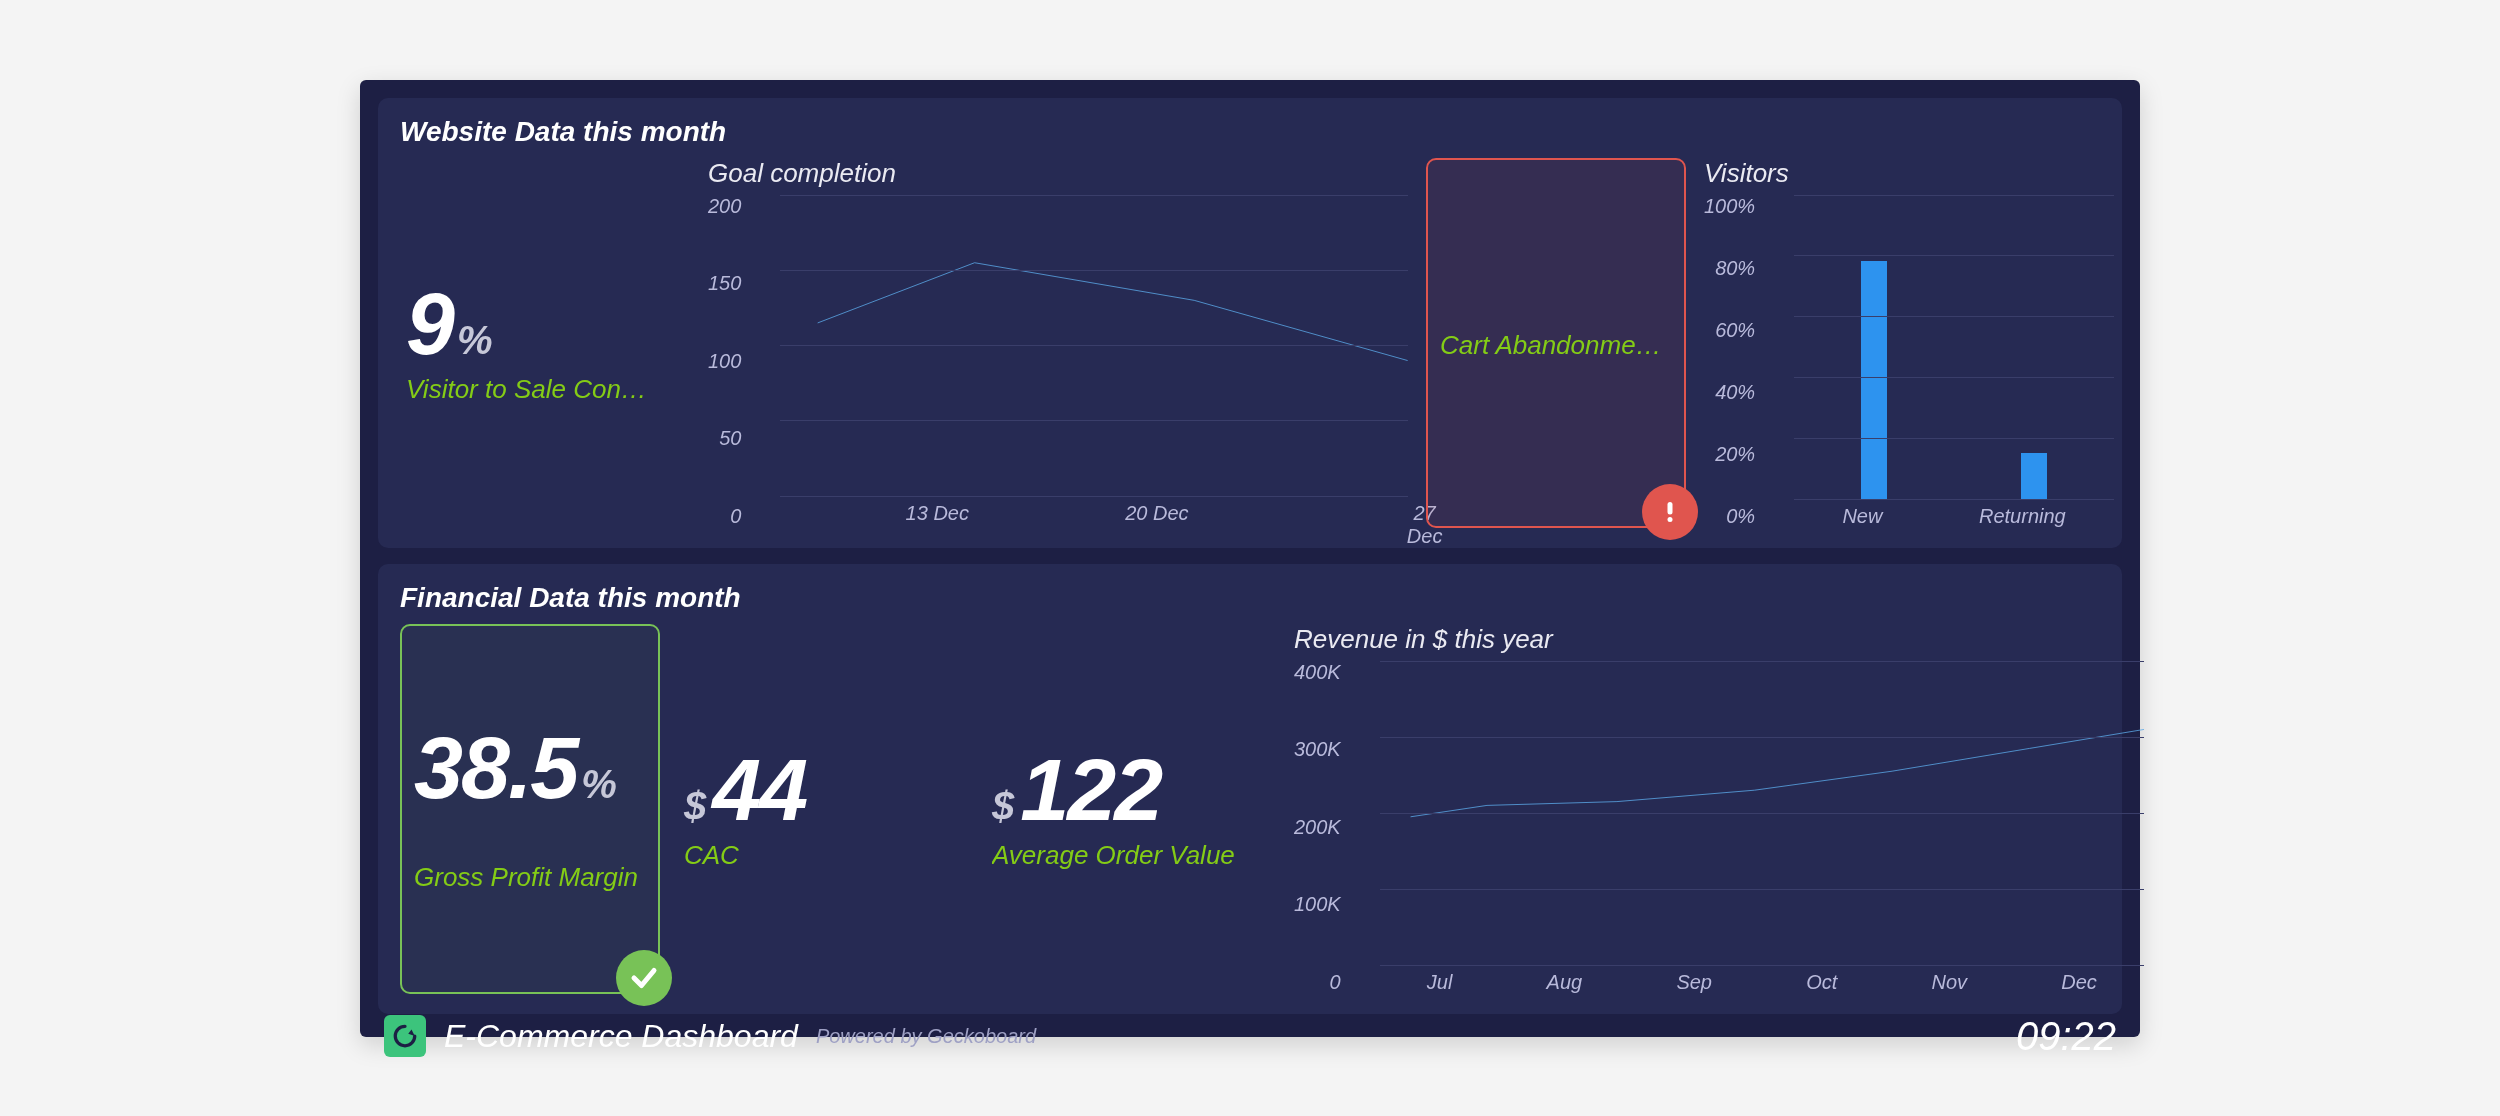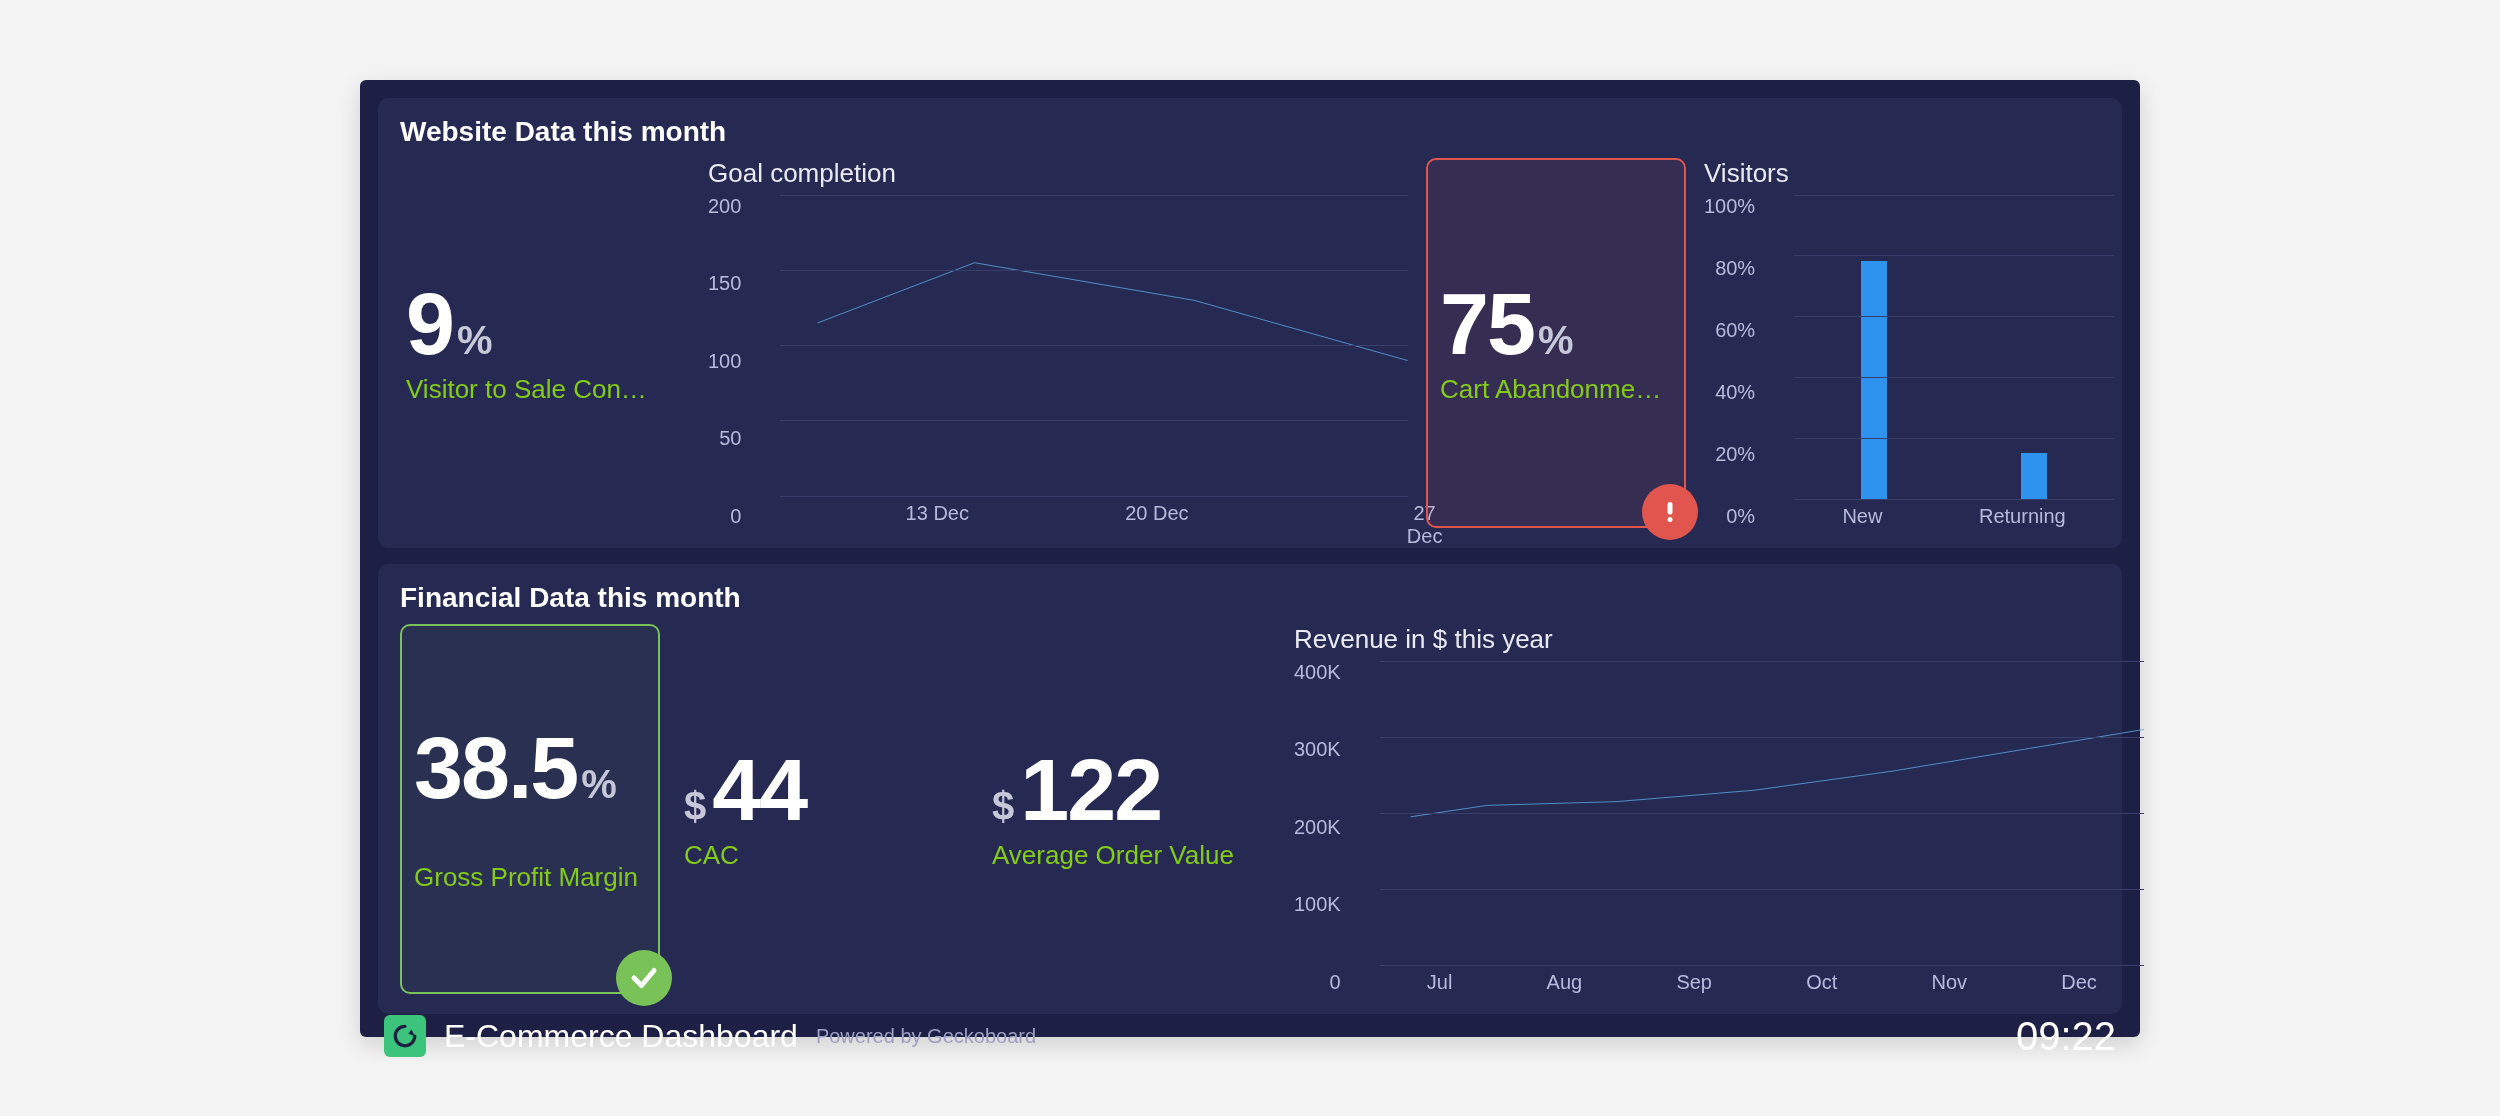--- a/index.html
+++ b/index.html
@@ -7,20 +7,21 @@
   .stage { width: 2500px; height: 1116px; display: flex; align-items: center; justify-content: center; }
   .dashboard {
     width: 1780px; height: 957px;
     background: #1d1f44;
     border-radius: 6px;
     box-shadow: 0 8px 24px rgba(0,0,0,0.15);
     display: flex; flex-direction: column;
     padding: 18px 18px 0 18px;
     color: #f2f2f2;
     position: relative;
+    font-style: italic;
   }
   .panel {
     background: #262a53;
     border-radius: 10px;
     padding: 18px 22px 20px 22px;
     position: relative;
   }
   .panel + .panel { margin-top: 16px; }
   .panel-title { font-size: 28px; font-weight: 700; color: #fff; margin-bottom: 10px; }
 
@@ -103,23 +104,20 @@
               <div class="x-axis" id="goal-x" style="position: relative; height: 26px;">
                   <span style="position: absolute; left: 25%; transform: translateX(-50%);">13 Dec</span>
                   <span style="position: absolute; left: 60%; transform: translateX(-50%);">20 Dec</span>
                   <span style="position: absolute; left: 95%; transform: translateX(-50%); margin-left: 48px;">27 Dec</span>
                 </div>
             </div>
           </div>
         </div>
 
         <div class="stat-card bordered red">
-          <div>
-            <span class="stat-big">75</span><span class="stat-unit">%</span>
-          </div>
           <div class="stat-label">Cart Abandonmen…</div>
           <div class="badge red">
             <svg viewBox="0 0 24 24">
                 <rect x="10" y="4" width="4" height="10" rx="2" fill="#fff"></rect>
                 <rect x="10" y="16" width="4" height="4" rx="2" fill="#fff"></rect>
               </svg>
           </div>
         </div>
 
         <div class="chart-block">

